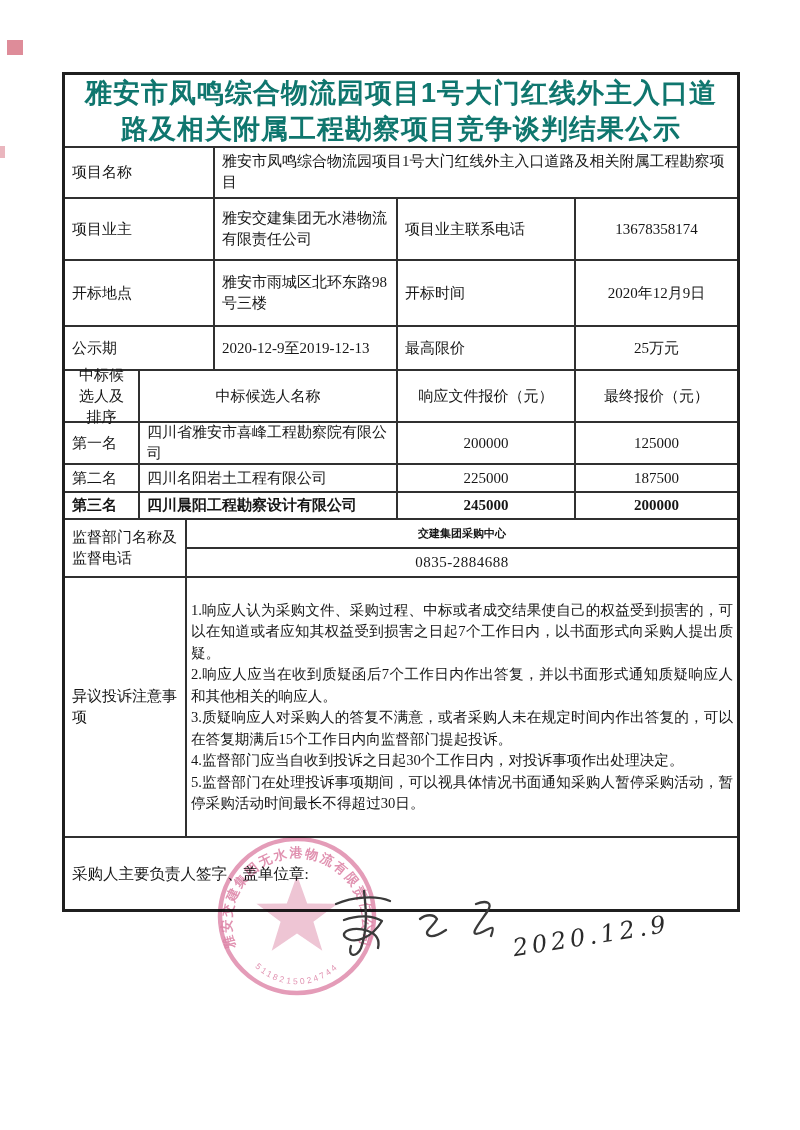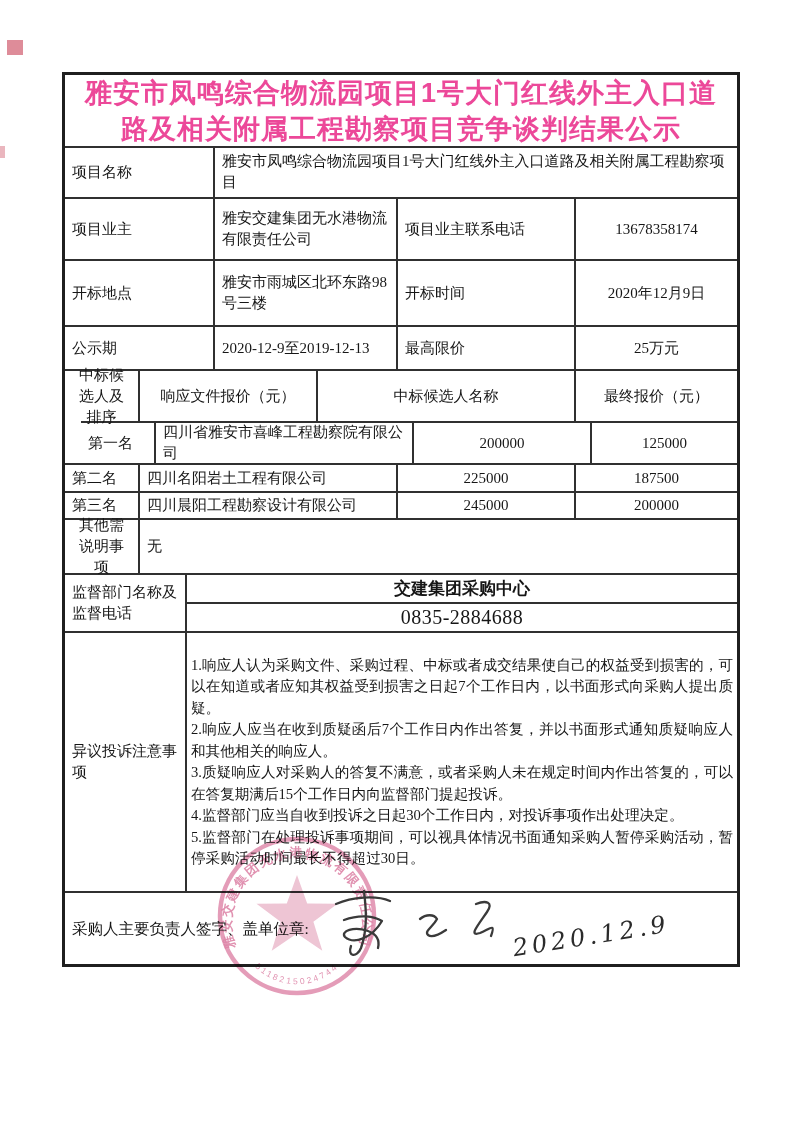--- a/index.html
+++ b/index.html
@@ -25,45 +25,45 @@
   .row.first { border-top:none; }
   .cell { border-right:2px solid #303030; padding:3px 7px;
     display:flex; align-items:center; font-size:15px; line-height:21px; }
   .cell:last-child { border-right:none; }
   .cell.top { align-items:flex-start; }
   .cell.center { justify-content:center; text-align:center; }
 
   .h-title { height:71px; }
   .h-r1 { height:51px;justify-content:space-between; } .h-r2 { height:62px; } .h-r3 { height:66px; }
   .h-r4 { height:44px; } .h-hdr { height:52px; }
-  .h-c1 { height:42px;margin-left:16px; } .h-c2 { height:28px; } .h-c3 { height:27px; }
+  .h-c1 { height:42px; } .h-c2 { height:28px; } .h-c3 { height:27px;font-weight:bold; }
   .h-other { height:55px; } .h-sup { height:58px; }
   .h-obj { height:260px; } .h-sign { height:73px; }
 
   .w-label { width:150px; }
   .w-val   { width:183px; }
   .w-l2    { width:178px; }
   .w-rank  { width:75px; }
   .w-name  { width:258px; }
   .w-suplabel { width:122px; }
   .grow { flex:1; }
 
   .title-cell {
     flex:1; display:flex; align-items:center; justify-content:center;
     text-align:center; padding:4px 10px;
     font-family:"Liberation Sans", sans-serif;
     font-weight:bold; font-size:27px; line-height:36px; letter-spacing:1px;
-    color:#ec4899;
+    color:#0f766e;
   }
 
   .sup-right { flex:1; display:flex; flex-direction:column; }
   .sup-top { flex:1; display:flex; align-items:center; justify-content:center;
-    border-bottom:2px solid #303030; font-weight:bold; font-size:17px; }
+    border-bottom:2px solid #303030; font-weight:bold; font-size:11px; }
   .sup-bot { flex:1; display:flex; align-items:center; justify-content:center;
-    font-size:20px; letter-spacing:.5px; }
+    font-size:15px; letter-spacing:.5px; }
 
   .obj-text { flex:1; display:flex; flex-direction:column; justify-content:center;
     padding:6px 4px; font-size:14.6px; line-height:21.5px; text-align:justify; }
   .obj-text p { margin:0; }
 
   .sign-row { position:relative; }
   .sign-label { font-size:15.5px; }
 
   .stamp { position:absolute; left:212px; top:831px; width:170px; height:170px;
     mix-blend-mode:multiply; opacity:.88; pointer-events:none; }
@@ -107,22 +107,22 @@
 
   <div class="row h-r4">
     <div class="cell w-label">公示期</div>
     <div class="cell w-val">2020-12-9至2019-12-13</div>
     <div class="cell w-l2">最高限价</div>
     <div class="cell grow center">25万元</div>
   </div>
 
   <div class="row h-hdr">
     <div class="cell w-rank center">中标候选人及排序</div>
+    <div class="cell w-name center">中标候选人名称</div>
     <div class="cell w-l2 center">响应文件报价（元）</div>
-    <div class="cell w-name center">中标候选人名称</div>
     <div class="cell grow center">最终报价（元）</div>
   </div>
 
   <div class="row h-c1">
     <div class="cell w-rank">第一名</div>
     <div class="cell w-name">四川省雅安市喜峰工程勘察院有限公司</div>
     <div class="cell w-l2 center">200000</div>
     <div class="cell grow center">125000</div>
   </div>
 
@@ -133,24 +133,20 @@
     <div class="cell grow center">187500</div>
   </div>
 
   <div class="row h-c3">
     <div class="cell w-rank">第三名</div>
     <div class="cell w-name">四川晨阳工程勘察设计有限公司</div>
     <div class="cell w-l2 center">245000</div>
     <div class="cell grow center">200000</div>
   </div>
 
-  <div class="row h-other">
-    <div class="cell w-rank center">其他需说明事项</div>
-    <div class="cell grow">无</div>
-  </div>
 
   <div class="row h-sup">
     <div class="cell w-suplabel">监督部门名称及监督电话</div>
     <div class="sup-right">
       <div class="sup-top">交建集团采购中心</div>
       <div class="sup-bot">0835-2884688</div>
     </div>
   </div>
 
   <div class="row h-obj">

